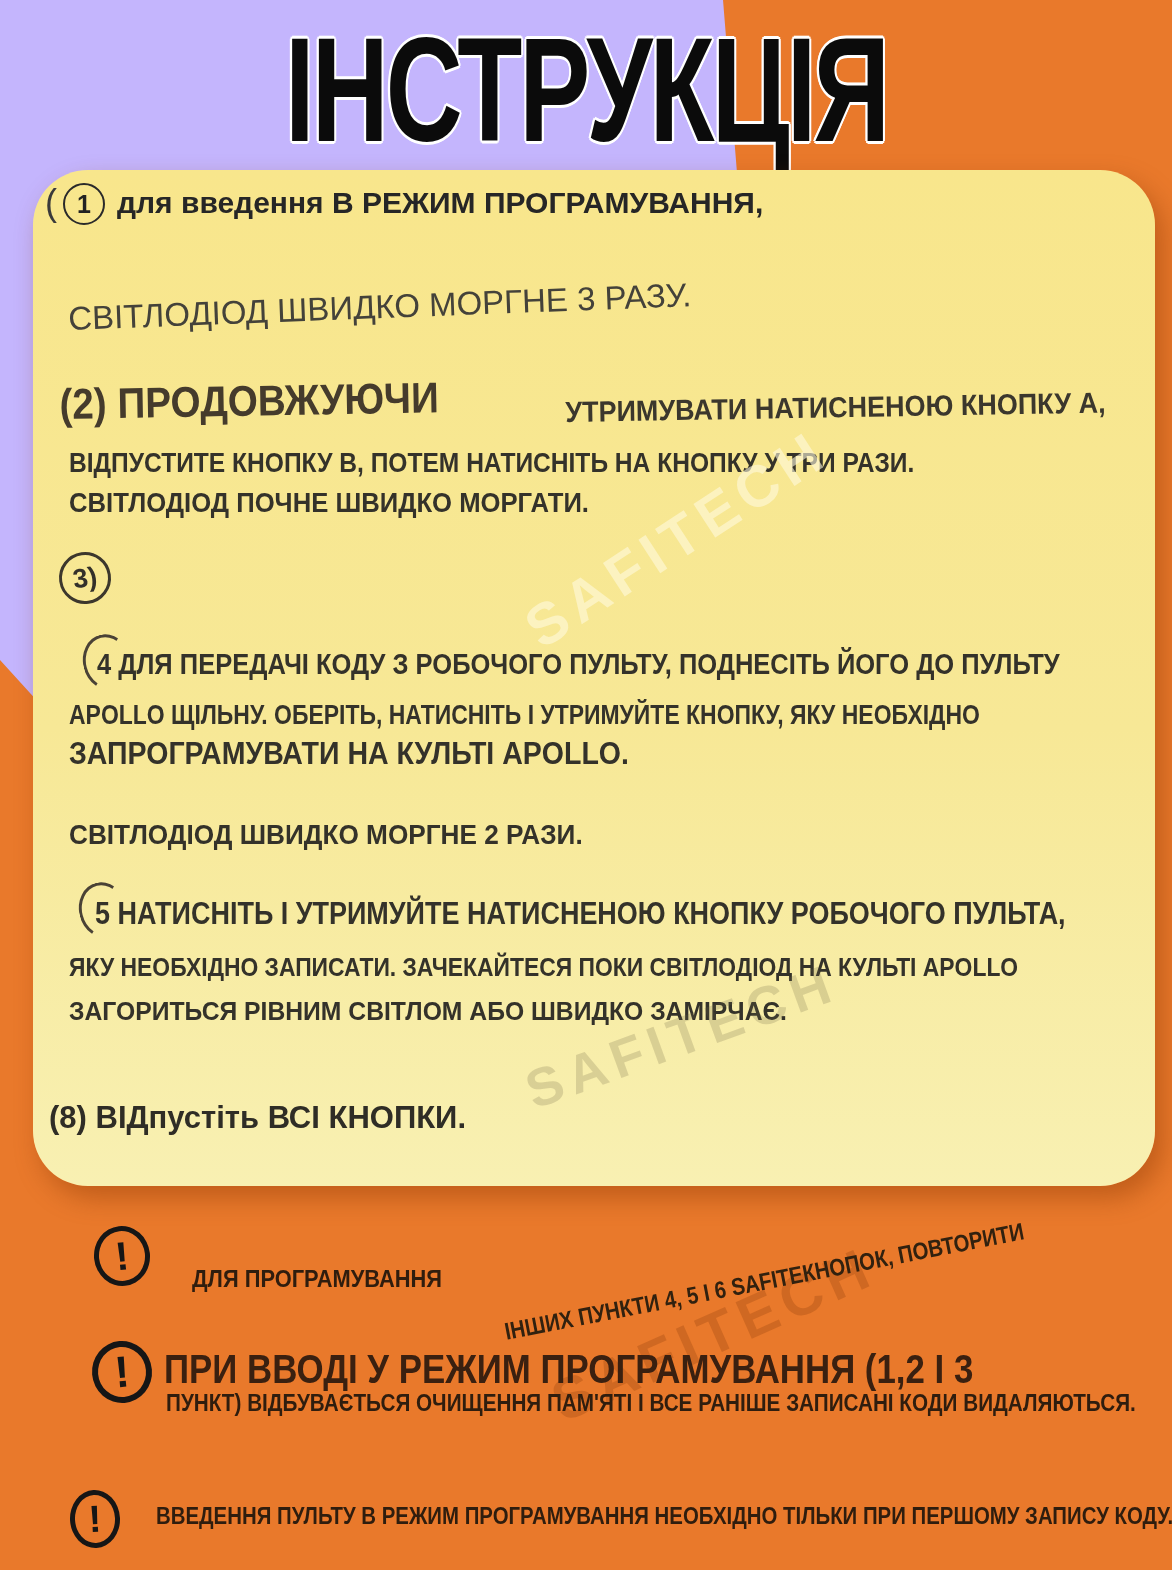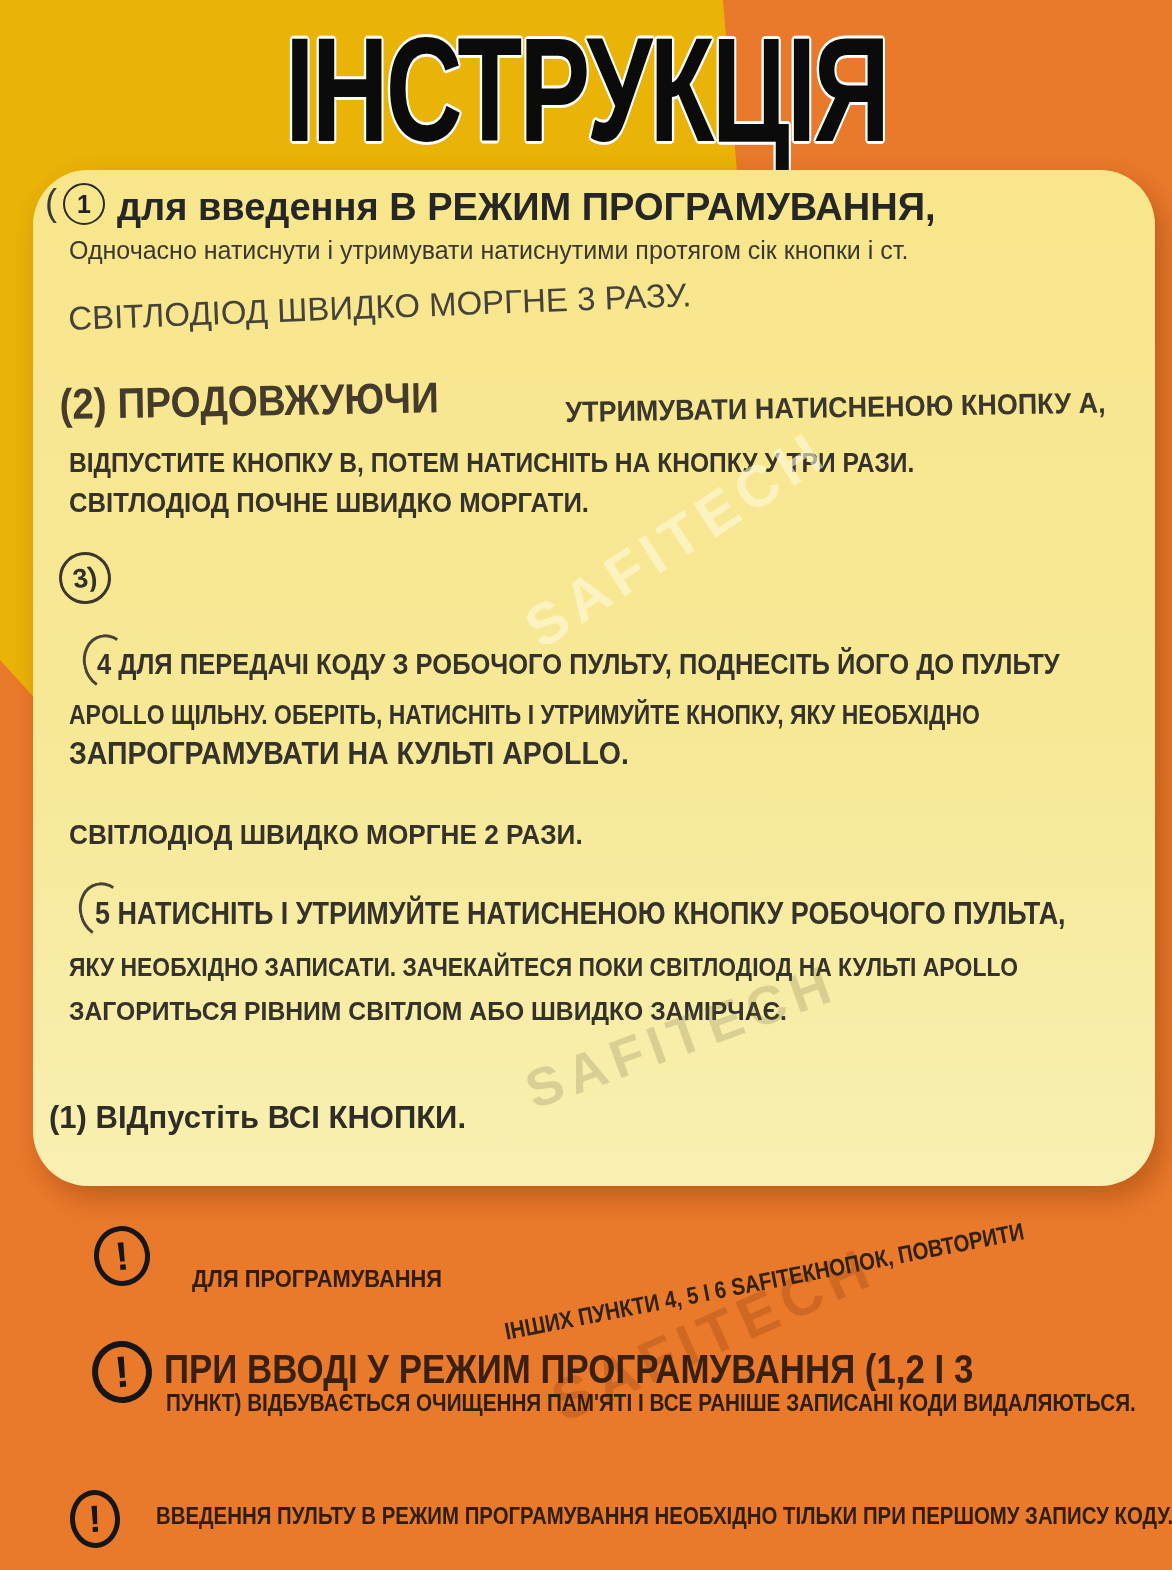--- a/index.html
+++ b/index.html
@@ -1,18 +1,18 @@
 <!DOCTYPE html>
 <html><head>
 <meta charset="utf-8">
 <style>
   html,body { margin:0; padding:0; background:#888; }
   #stage {
     position:relative; width:1172px; height:1570px; margin:0 auto;
-    background:#eab308; overflow:hidden;
+    background:#c4b5fd; overflow:hidden;
     font-family:"Liberation Sans", sans-serif;
     color:#34322A;
   }
   
   .orange-bg {
     position:absolute; inset:0; background:#E9792B;
     clip-path: polygon(723px 0px, 1172px 0px, 1172px 1570px, 0px 1570px,
                        0px 660px, 120px 792px, 740px 210px);
   }
   
@@ -32,21 +32,21 @@
     box-shadow:8px 12px 26px rgba(130,50,0,.40);
   }
   .card * { position:absolute; white-space:nowrap; }
 
   .paren1 { left:12px; top:12px; font-size:36px; color:#3a3a3a; font-weight:400; }
   .circ1 {
     left:30px; top:13px; width:38px; height:38px; border:2.5px solid #2a2a2a;
     border-radius:50%; display:flex; align-items:center; justify-content:center;
     font-size:25px; font-weight:600; color:#222;
   }
-  .h1   { left:84px;  top:16px;  font-size:38px; font-weight:700; color:#262626; }
+  .h1   { left:84px;  top:16px;  font-size:30px; font-weight:700; color:#262626; }
   .sub1 { left:36px;  top:66px;  font-size:25px; font-weight:500; color:#3a382f; }
   .led1 { left:36px;  top:130px; font-size:33px; font-weight:500; color:#44423a;
           transform:rotate(-2.2deg); transform-origin:left bottom; }
 
   .s2a  { left:26px;  top:210px; font-size:43px; font-weight:700; color:#453b2c;
           transform:rotate(-1deg) scaleX(.90); transform-origin:left top; }
   .s2b  { left:532px; top:226px; font-size:29px; font-weight:700; color:#3b372d;
           transform:rotate(-1deg) scaleX(.93); transform-origin:left top; }
   .s2l2 { left:36px;  top:278px; font-size:27px; font-weight:600;
           transform:scaleX(.91); transform-origin:left top; }
@@ -128,21 +128,20 @@
 
   <div class="orange-bg"></div>
 
   <div class="title">ІНСТРУКЦІЯ</div>
 
   <div class="card">
 
     <span class="paren1">(</span>
     <span class="circ1">1</span>
     <span class="h1">для введення В РЕЖИМ ПРОГРАМУВАННЯ,</span>
-    <span class="sub1">Одночасно натиснути і утримувати натиснутими протягом сік кнопки і ст.</span>
     <span class="led1">СВІТЛОДІОД ШВИДКО МОРГНЕ 3 РАЗУ.</span>
 
     <span class="s2a">(2) ПРОДОВЖУЮЧИ</span>
     <span class="s2b">УТРИМУВАТИ НАТИСНЕНОЮ КНОПКУ А,</span>
     <span class="s2l2">ВІДПУСТИТЕ КНОПКУ В, ПОТЕМ НАТИСНІТЬ НА КНОПКУ У ТРИ РАЗИ.</span>
     <span class="s2l3">СВІТЛОДІОД ПОЧНЕ ШВИДКО МОРГАТИ.</span>
 
     <span class="s3row">
       <span class="circ3">3)</span>
     </span>
@@ -151,21 +150,21 @@
     <span class="s4l1">4 ДЛЯ ПЕРЕДАЧІ КОДУ З РОБОЧОГО ПУЛЬТУ, ПОДНЕСІТЬ ЙОГО ДО ПУЛЬТУ</span>
     <span class="s4l2">APOLLO ЩІЛЬНУ. ОБЕРІТЬ, НАТИСНІТЬ І УТРИМУЙТЕ КНОПКУ, ЯКУ НЕОБХІДНО</span>
     <span class="s4l3">ЗАПРОГРАМУВАТИ НА КУЛЬТІ APOLLO.</span>
     <span class="led2">СВІТЛОДІОД ШВИДКО МОРГНЕ 2 РАЗИ.</span>
 
     <span class="arc arc5"></span>
     <span class="s5l1">5 НАТИСНІТЬ І УТРИМУЙТЕ НАТИСНЕНОЮ КНОПКУ РОБОЧОГО ПУЛЬТА,</span>
     <span class="s5l2">ЯКУ НЕОБХІДНО ЗАПИСАТИ. ЗАЧЕКАЙТЕСЯ ПОКИ СВІТЛОДІОД НА КУЛЬТІ APOLLO</span>
     <span class="s5l3">ЗАГОРИТЬСЯ РІВНИМ СВІТЛОМ АБО ШВИДКО ЗАМІРЧАЄ.</span>
 
-    <span class="s6">(1) ВІДпустіть ВСІ КНОПКИ.</span>
+    <span class="s6">(8) ВІДпустіть ВСІ КНОПКИ.</span>
 
     <span class="wm wm1">SAFITECH</span>
     <span class="wm wm2">SAFITECH</span>
   </div>
 
   <div class="wm wm3">SAFITECH</div>
 
   <div class="wicon wicon1">!</div>
   <div class="wtext wlabel1">ДЛЯ ПРОГРАМУВАННЯ</div>
 

